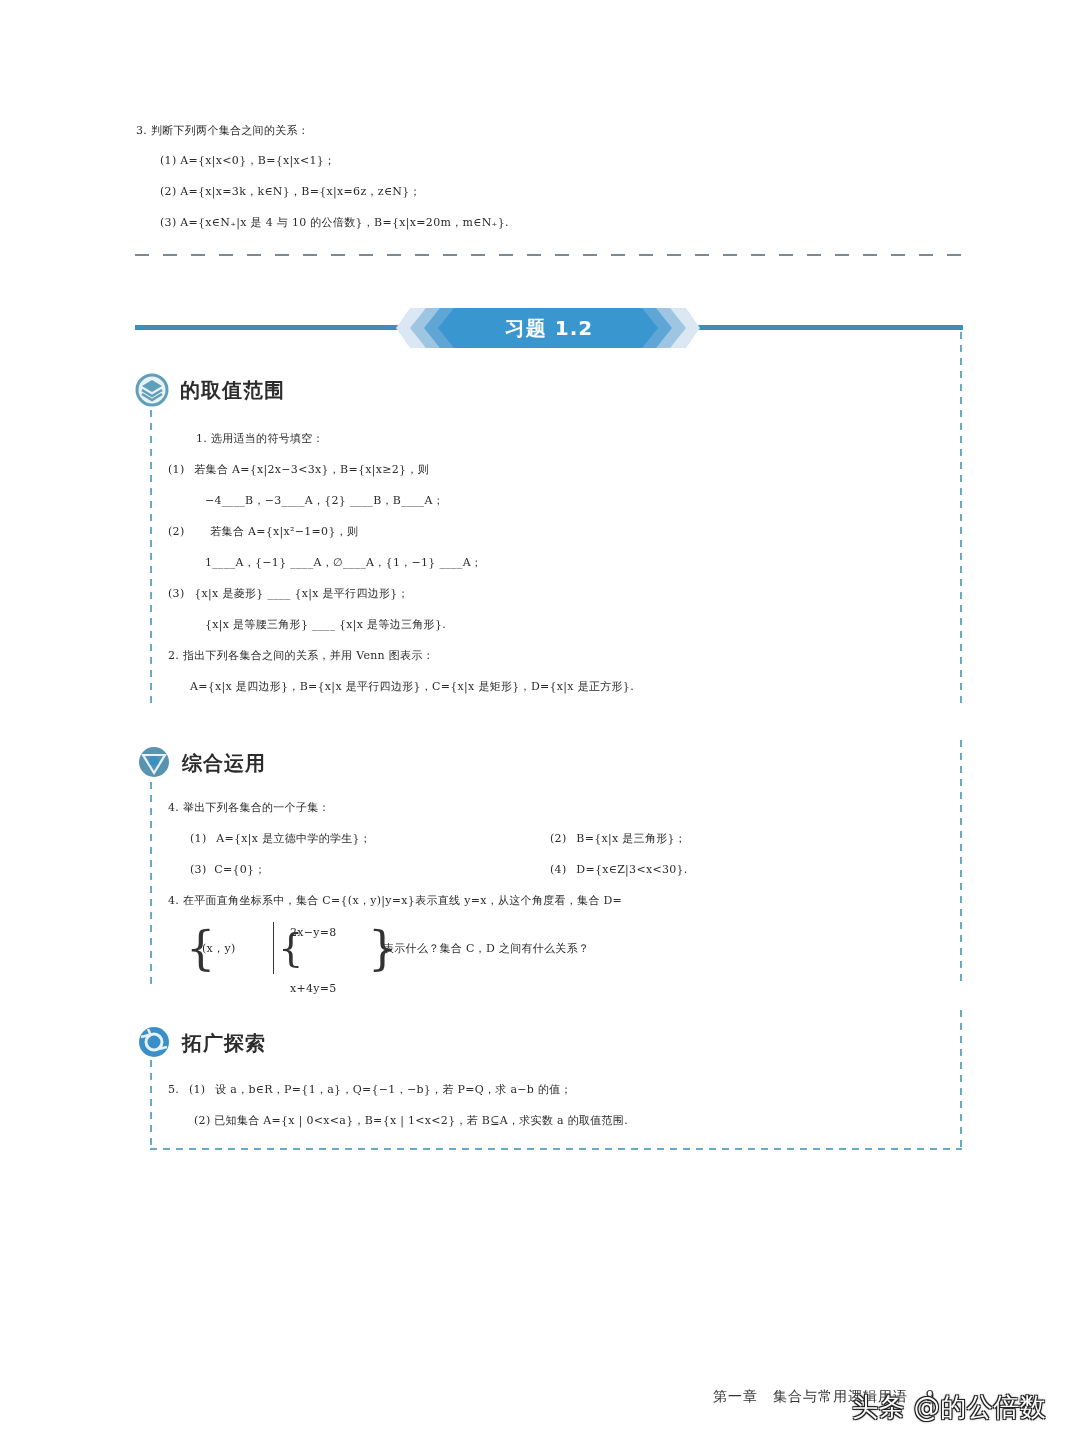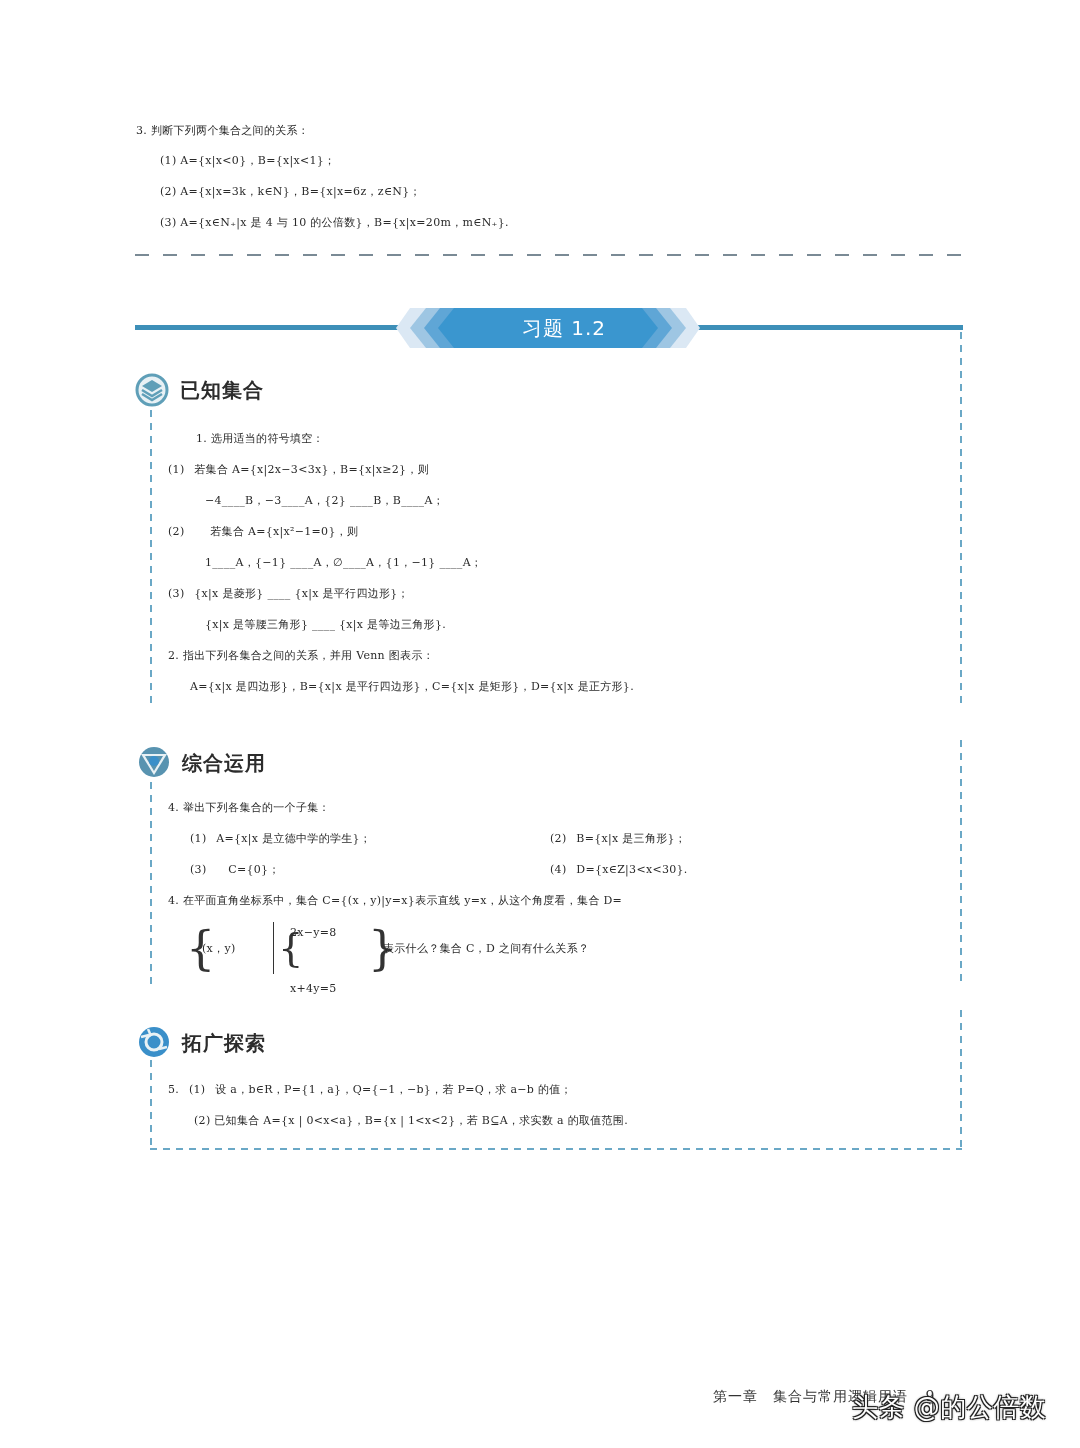--- a/index.html
+++ b/index.html
@@ -8,22 +8,22 @@
   .abs { position: absolute; }
   .line { position: absolute; font-size: 11px; line-height: 22px; white-space: nowrap; letter-spacing: 0.3px; }
 
   
   .top-dash { position: absolute; left: 135px; top: 254px; width: 828px; height: 2px;
     background: repeating-linear-gradient(to right, #7a8a95 0 14px, transparent 14px 28px); }
 
   
   .band-line { position: absolute; top: 325px; height: 5px; background: #3d8fb8; }
   .band-badge { position: absolute; left: 396px; top: 308px; width: 304px; height: 40px; }
-  .band-title { position: absolute; left: 16px; top: 0; width: 304px; height: 40px; line-height: 40px; text-align: center;
-    color: #ffffff; font-family: "DejaVu Sans", sans-serif; font-size: 20px; letter-spacing: 1px; }
+  .band-title { position: absolute; left: 1px; top: 0; width: 304px; height: 40px; line-height: 40px; text-align: center;
+    color: #ffffff; font-family: "DejaVu Sans", sans-serif; font-size: 20px; letter-spacing: 1px; font-weight: bold; }
 
   
   .vdash-r { position: absolute; width: 2px;
     background: repeating-linear-gradient(to bottom, #6aa8c6 0 7px, transparent 7px 13px); }
   .vdash-l { position: absolute; width: 2px;
     background: repeating-linear-gradient(to bottom, #6aa8c6 0 7px, transparent 7px 13px); }
   .hdash { position: absolute; height: 2px;
     background: repeating-linear-gradient(to right, #6aa8c6 0 7px, transparent 7px 13px); }
 
   .sec-title { position: absolute; font-family: "DejaVu Sans", sans-serif; font-size: 20px; font-weight: bold; color: #2c2c2c; letter-spacing: 1px; }
@@ -59,21 +59,21 @@
 
 <div class="vdash-r" style="left:960px; top:332px; height:375px;"></div>
 <div class="vdash-l" style="left:150px; top:410px; height:297px;"></div>
 
 <svg class="sec-icon" style="left:135px; top:373px;" viewBox="0 0 34 34">
   <circle cx="17" cy="17" r="15" fill="#e8f1f5" stroke="#5f9fb8" stroke-width="3"></circle>
   <polygon points="17,7 27,13 17,19 7,13" fill="#5f9fb8"></polygon>
   <polyline points="7,17 17,23 27,17" fill="none" stroke="#5f9fb8" stroke-width="2.5"></polyline>
   <polyline points="7,21 17,27 27,21" fill="none" stroke="#5f9fb8" stroke-width="2.5"></polyline>
 </svg>
-<div class="sec-title" style="left:180px; top:377px;">已知集合</div>
+<div class="sec-title" style="left:180px; top:377px;">的取值范围</div>
 
 <div class="line" style="left:168px; top:428px;margin-left:28px;">1. 选用适当的符号填空：</div>
 
 <div class="line" style="left:168px; top:459px;">
   <span>(1)</span>
   <span style="margin-left:6px;">若集合 A={x|2x−3&lt;3x}，B={x|x≥2}，则</span>
 </div>
 <div class="line" style="left:205px; top:490px;">−4____B，−3____A，{2} ____B，B____A；</div>
 
 <div class="line" style="left:168px; top:521px;">
@@ -106,21 +106,21 @@
 <div class="line" style="left:190px; top:828px;">
   <span>(1)</span>
   <span style="margin-left:6px;">A={x|x 是立德中学的学生}；</span>
 </div>
 <div class="line" style="left:550px; top:828px;">
   <span>(2)</span>
   <span style="margin-left:6px;text-align:center;">B={x|x 是三角形}；</span>
 </div>
 <div class="line" style="left:190px; top:859px;">
   <span>(3)</span>
-  <span style="margin-left:18px;">C={0}；</span>
+  <span style="margin-left:4px;">C={0}；</span>
 </div>
 <div class="line" style="left:550px; top:859px;">
   <span>(4)</span>
   <span style="margin-left:6px;">D={x∈Z|3&lt;x&lt;30}.</span>
 </div>
 
 <div class="line" style="left:168px; top:890px;">4. 在平面直角坐标系中，集合 C={(x，y)|y=x}表示直线 y=x，从这个角度看，集合 D=</div>
 
 <div class="brace-big" style="left:186px; top:920px; font-size:46px; line-height:56px;">{</div>
 <div class="line" style="left:202px; top:938px;">(x，y)</div>

